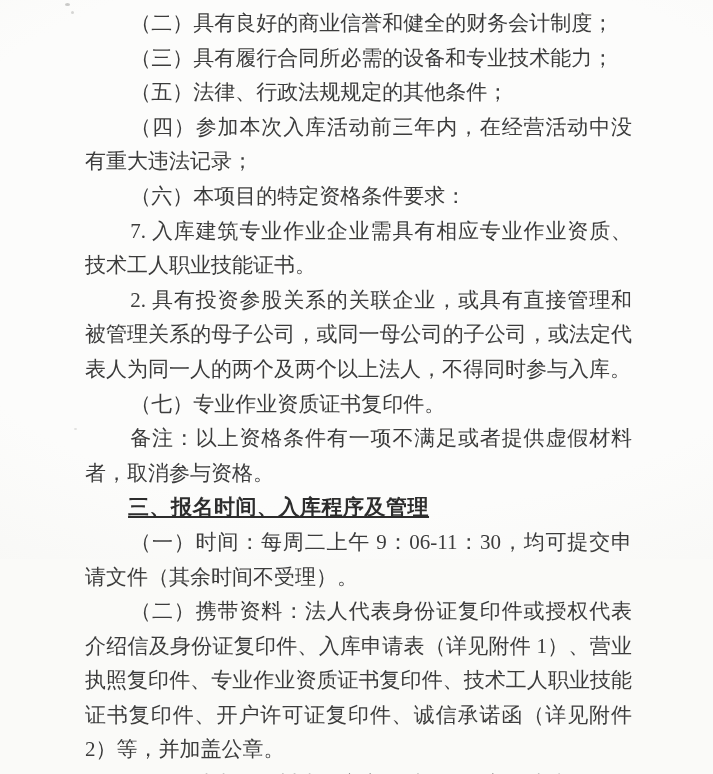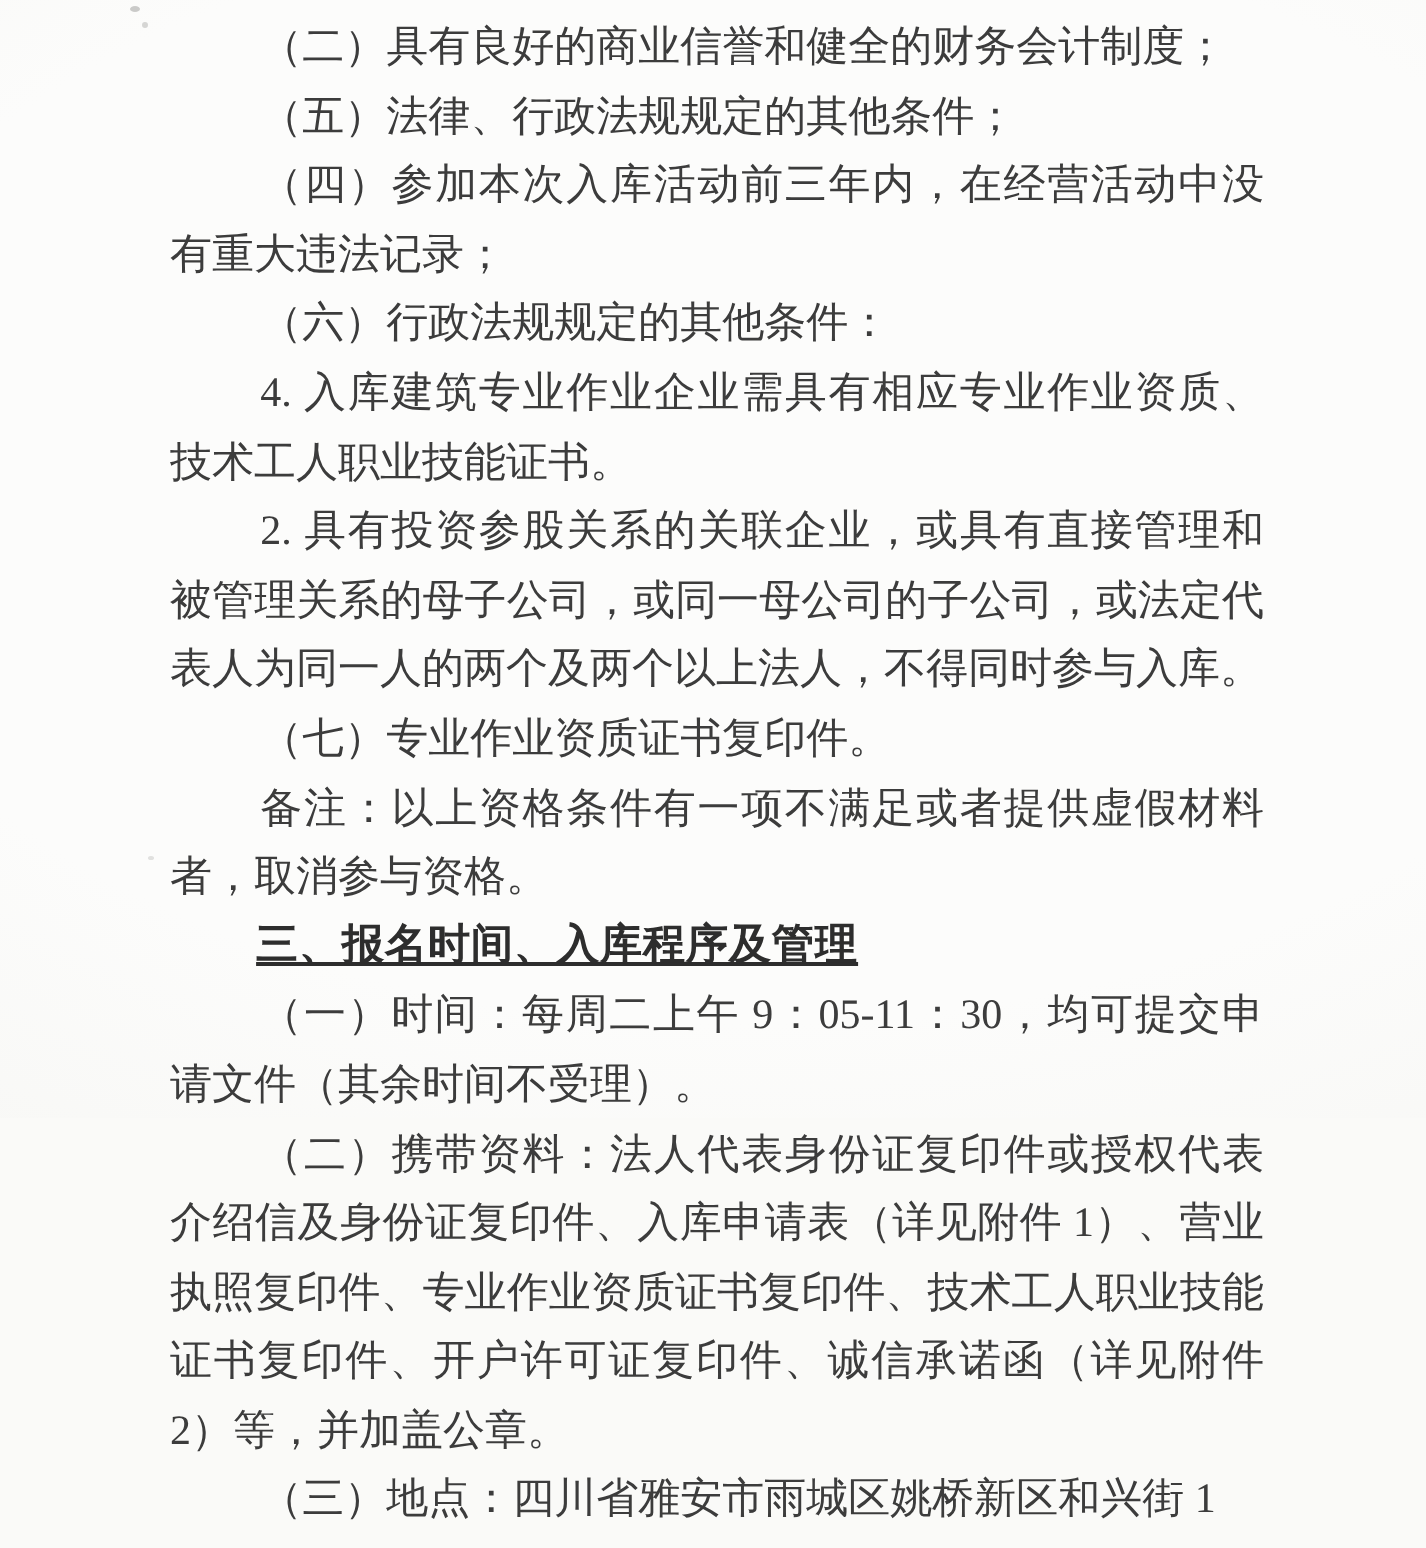--- a/index.html
+++ b/index.html
@@ -51,24 +51,25 @@
 </style>
 </head>
 <body>
 
 <main class="page">
   <span class="speck speck-1"></span>
   <span class="speck speck-2"></span>
   <span class="speck speck-3"></span>
 
   <p class="para">（二）具有良好的商业信誉和健全的财务会计制度；</p>
+  <p class="para">（三）具有履行合同所必需的设备和专业技术能力；</p>
   <p class="para">（五）法律、行政法规规定的其他条件；</p>
   <p class="para">（四）参加本次入库活动前三年内，在经营活动中没有重大违法记录；</p>
-  <p class="para">（六）行政法规规定的其他条件：</p>
-  <p class="para">4. 入库建筑专业作业企业需具有相应专业作业资质、技术工人职业技能证书。</p>
+  <p class="para">（六）本项目的特定资格条件要求：</p>
+  <p class="para">7. 入库建筑专业作业企业需具有相应专业作业资质、技术工人职业技能证书。</p>
   <p class="para">2. 具有投资参股关系的关联企业，或具有直接管理和被管理关系的母子公司，或同一母公司的子公司，或法定代表人为同一人的两个及两个以上法人，不得同时参与入库。</p>
   <p class="para">（七）专业作业资质证书复印件。</p>
   <p class="para">备注：以上资格条件有一项不满足或者提供虚假材料者，取消参与资格。</p>
   <h2 class="para heading">三、报名时间、入库程序及管理</h2>
-  <p class="para">（一）时间：每周二上午 9：05-11：30，均可提交申请文件（其余时间不受理）。</p>
+  <p class="para">（一）时间：每周二上午 9：06-11：30，均可提交申请文件（其余时间不受理）。</p>
   <p class="para">（二）携带资料：法人代表身份证复印件或授权代表介绍信及身份证复印件、入库申请表（详见附件 1）、营业执照复印件、专业作业资质证书复印件、技术工人职业技能证书复印件、开户许可证复印件、诚信承诺函（详见附件 2）等，并加盖公章。</p>
   <p class="para">（三）地点：四川省雅安市雨城区姚桥新区和兴街 1 号（雅</p>
 </main>
 
 </body></html>

